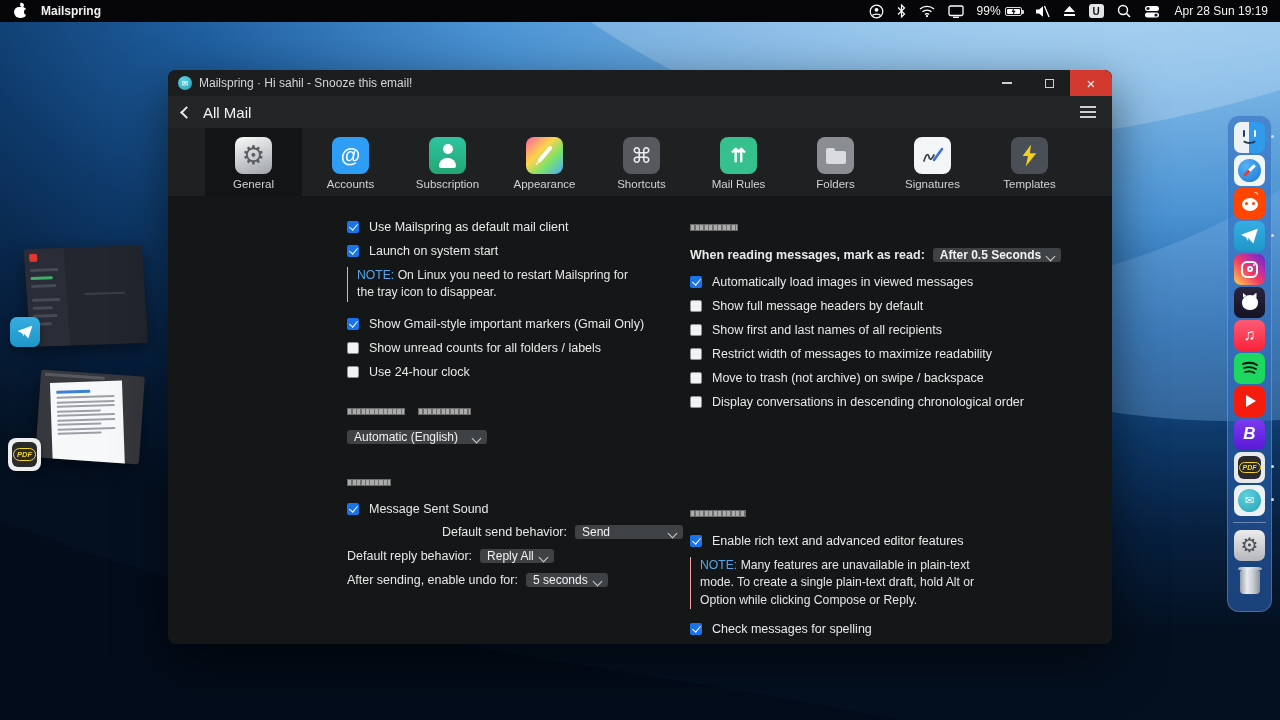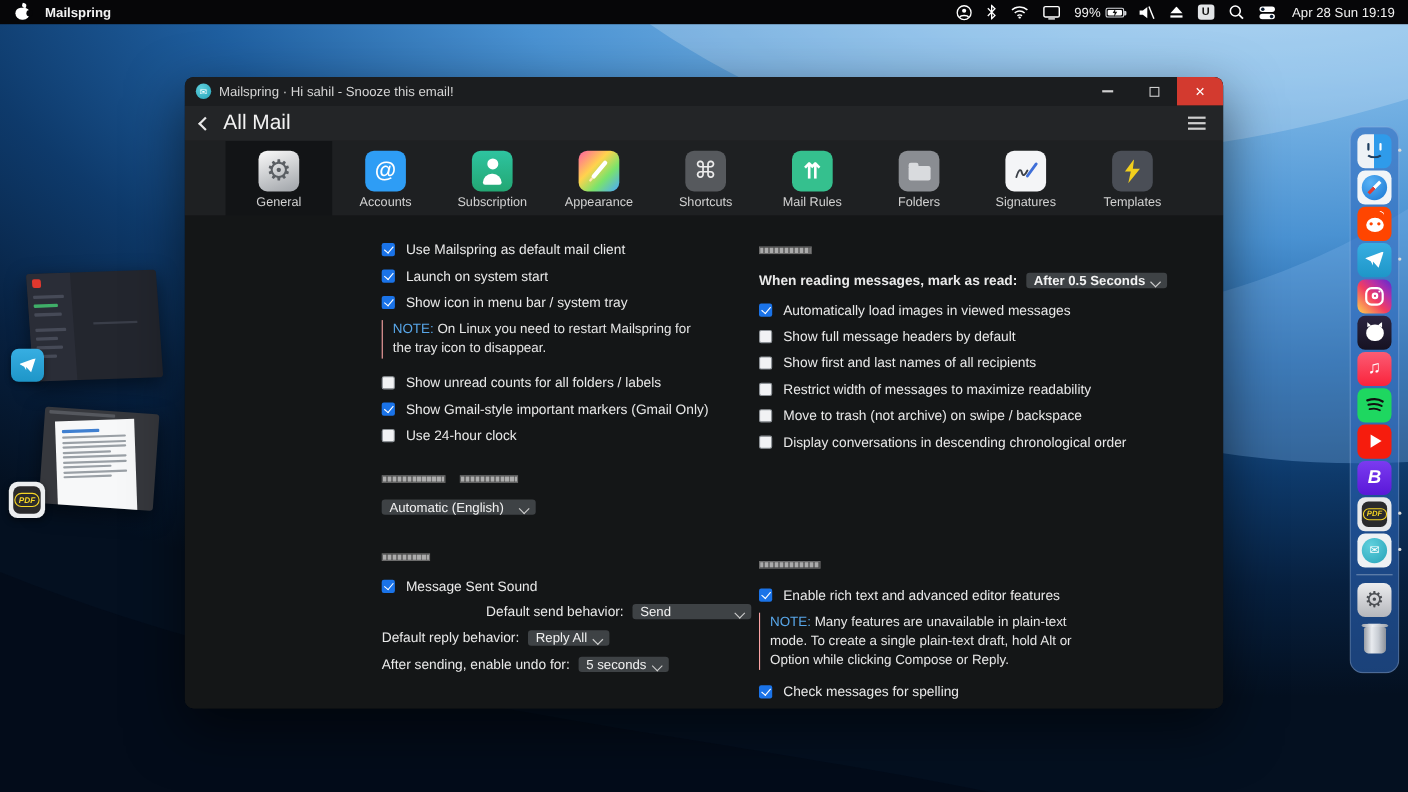--- a/index.html
+++ b/index.html
@@ -117,21 +117,21 @@
     display:flex; align-items:center; justify-content:center; color:#fff; font-size:8px; margin-right:7px; }
   .titlebar .title { color:#d5d5d5; font-size:12px; }
   .win-controls { position:absolute; right:0; top:0; height:26px; display:flex; align-items:stretch; }
   .wc { width:42px; display:flex; align-items:center; justify-content:center; }
   .wc-min .dash { width:10px; height:1.5px; background:#cfcfcf; }
   .wc-max .sq { width:9px; height:9px; border:1.5px solid #cfcfcf; }
   .wc-close { background:#d33a2f; color:#fff; font-size:15px; }
 
   .navbar { height:32px; background:#232527; display:flex; align-items:center; padding:0 14px; position:relative; }
   .back-ch { width:9px; height:9px; border-left:2px solid #e8e8e8; border-bottom:2px solid #e8e8e8; transform:rotate(45deg); margin-right:12px; }
-  .navbar .nav-title { color:#f2f2f2; font-size:19px; }
+  .navbar .nav-title { color:#f2f2f2; font-size:15px; }
   .hamburger { position:absolute; right:16px; display:flex; flex-direction:column; gap:3px; }
   .hamburger span { display:block; width:16px; height:2px; background:#cfcfcf; }
 
   .tabsbar { height:68px; background:#1e2022; display:flex; padding-left:37px; }
   .tab { width:97px; display:flex; flex-direction:column; align-items:center; padding-top:9px; }
   .tab.active { background:#121416; }
   .tab-ico { width:37px; height:37px; border-radius:8px; display:flex; align-items:center; justify-content:center; margin-bottom:4px; position:relative; overflow:hidden; }
   .tab-label { font-size:11.5px; color:#d2d2d2; }
   .ti-general { background:linear-gradient(160deg,#fafafa,#9fa3a8); color:#5a5e63; font-size:26px; }
   .ti-accounts { background:#2e9df5; color:#fff; font-size:20px; font-weight:bold; }
@@ -379,34 +379,30 @@
 
       <div class="col col-left" style="padding-top:23px;">
         <div class="check-row">
           <span class="cb on"></span>
           <span>Use Mailspring as default mail client</span>
         </div>
         <div class="check-row">
           <span class="cb on"></span>
           <span>Launch on system start</span>
         </div>
-        <div class="check-row">
-          <span class="cb on"></span>
-          <span>Show icon in menu bar / system tray</span>
-        </div>
         <div class="note" style="margin:2px 0 14px 0; width:300px;">
           <span class="nlbl">NOTE:</span><span> On Linux you need to restart Mailspring for the tray icon to disappear.</span>
         </div>
         <div class="check-row">
+          <span class="cb on"></span>
+          <span>Show Gmail-style important markers (Gmail Only)</span>
+        </div>
+        <div class="check-row">
           <span class="cb off"></span>
           <span>Show unread counts for all folders / labels</span>
-        </div>
-        <div class="check-row">
-          <span class="cb on"></span>
-          <span>Show Gmail-style important markers (Gmail Only)</span>
         </div>
         <div class="check-row">
           <span class="cb off"></span>
           <span>Use 24-hour clock</span>
         </div>
         <div style="margin-top:24px; margin-bottom:12px;">
           <span class="redact" style="width:58px;"></span>
           <span class="redact" style="width:53px; margin-left:10px;"></span>
         </div>
         <div class="dd" style="width:140px;">

